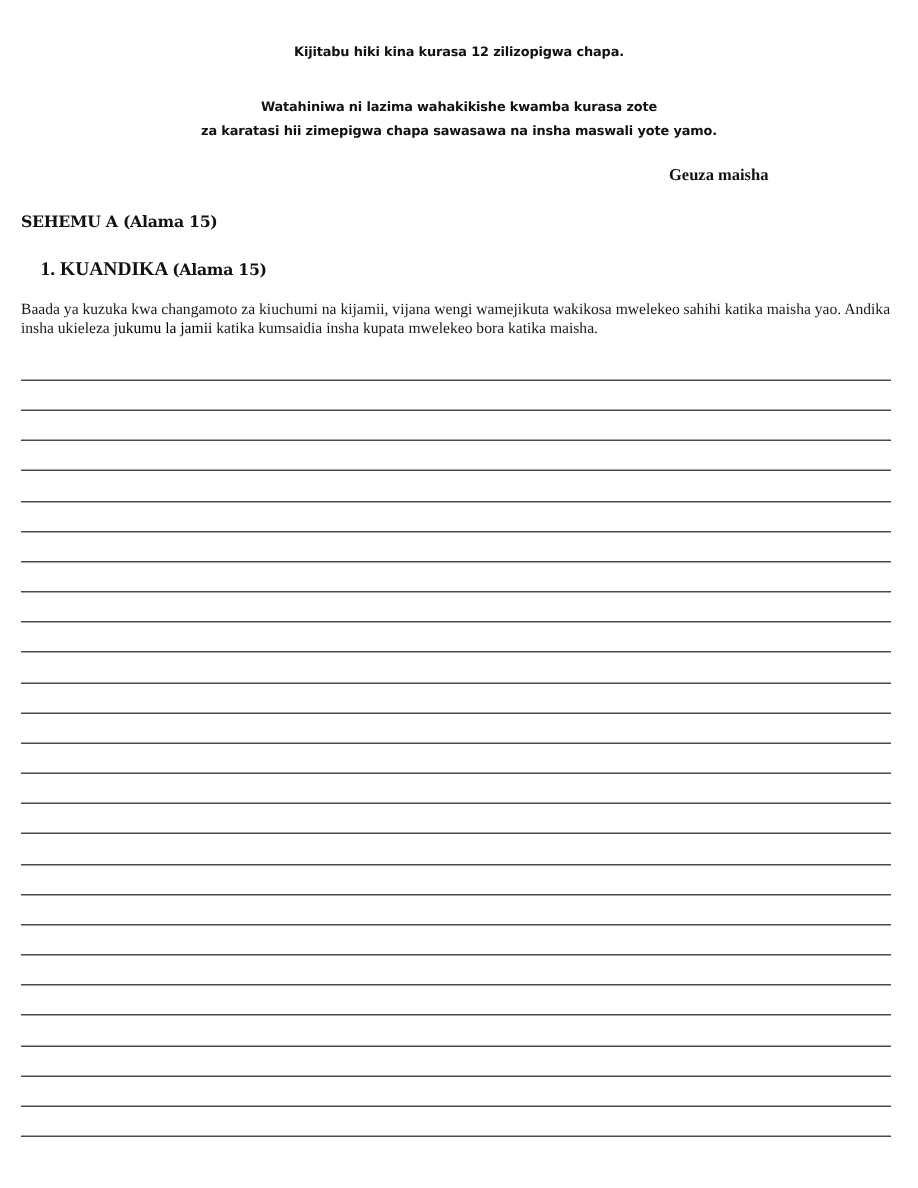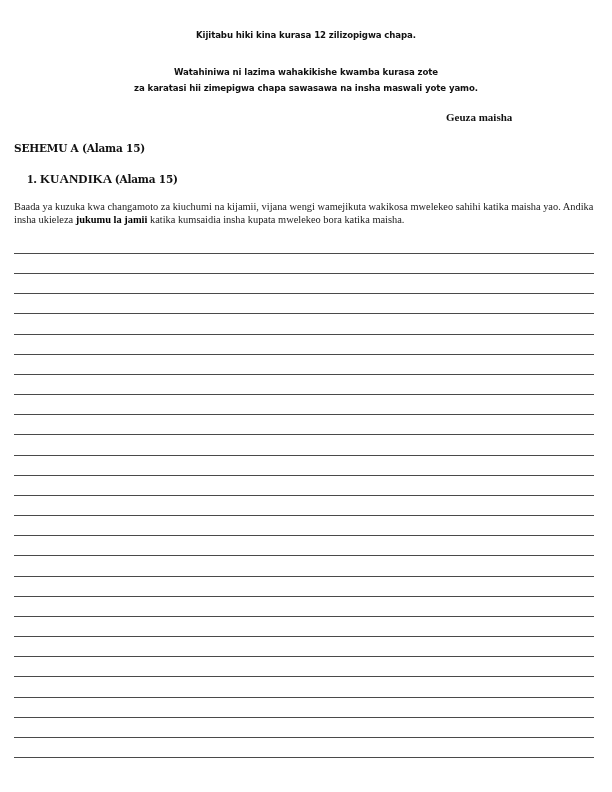--- a/index.html
+++ b/index.html
@@ -70,21 +70,21 @@
       position: absolute;
       top: 200px;
       left: 14px;
       width: 582px;
       font-family: "Liberation Serif", serif;
       font-size: 10.4px;
       line-height: 13px;
       color: #1a1a1a;
     }
     .prompt b {
-      font-weight: bold;
+      font-weight: normal;
       color: #000;
     }
     .answer-lines {
       position: absolute;
       left: 14px;
       top: 0;
       width: 580px;
       height: 792px;
     }
     .answer-line {

